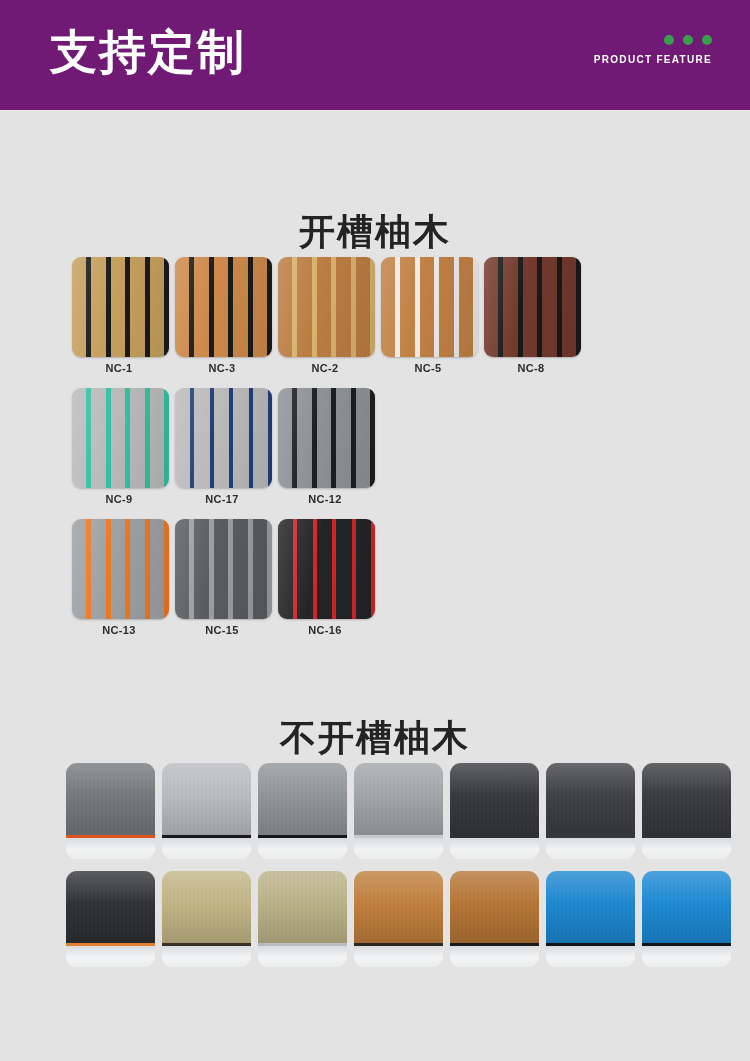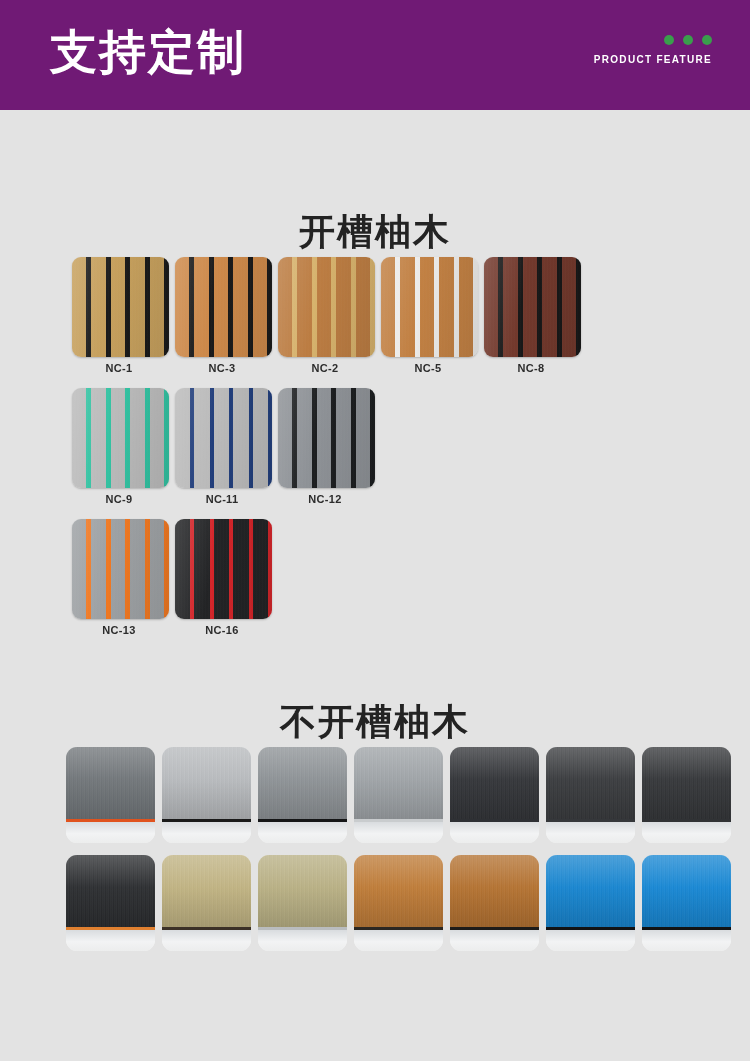--- a/index.html
+++ b/index.html
@@ -48,21 +48,21 @@
   
   .section-heading {
     text-align:center;
     font-size:36px;
     font-weight:bold;
     color:#232323;
     letter-spacing:2px;
     font-family:Liberation Sans, sans-serif;
   }
   #heading-grooved { margin-top:72px; }
-  #heading-plain   { margin-top:30px; }
+  #heading-plain   { margin-top:46px; }
 
   
   .grooved-section { padding-top:26px; }
   .swatch-row {
     display:flex;
     gap:9px;
     padding-left:72px;
     margin-bottom:14px;
   }
   .swatch-cell { width:94px; }
@@ -208,37 +208,44 @@
             <div class="grain"></div>
             <div class="sheen"></div>
           </div>
           <div class="swatch-label">NC-9</div>
         </div>
         <div class="swatch-cell">
           <div class="swatch" style="background: repeating-linear-gradient(90deg, rgb(188, 188, 188) 0px, rgb(188, 188, 188) 15.4px, rgb(28, 58, 122) 15.4px, rgb(28, 58, 122) 19.4px);">
             <div class="grain"></div>
             <div class="sheen"></div>
           </div>
-          <div class="swatch-label">NC-11</div>
+          <div class="swatch-label">NC-17</div>
         </div>
         <div class="swatch-cell">
           <div class="swatch" style="background: repeating-linear-gradient(90deg, rgb(141, 145, 150) 0px, rgb(141, 145, 150) 14.4px, rgb(22, 24, 26) 14.4px, rgb(22, 24, 26) 19.4px);">
             <div class="grain"></div>
             <div class="sheen"></div>
           </div>
           <div class="swatch-label">NC-12</div>
         </div>
       </div>
       <div class="swatch-row">
         <div class="swatch-cell">
           <div class="swatch" style="background: repeating-linear-gradient(90deg, rgb(157, 161, 164) 0px, rgb(157, 161, 164) 14.4px, rgb(243, 118, 28) 14.4px, rgb(243, 118, 28) 19.4px);">
             <div class="grain"></div>
             <div class="sheen"></div>
           </div>
           <div class="swatch-label">NC-13</div>
+        </div>
+        <div class="swatch-cell">
+          <div class="swatch" style="background: repeating-linear-gradient(90deg, rgb(85, 89, 93) 0px, rgb(85, 89, 93) 14.4px, rgb(154, 158, 162) 14.4px, rgb(154, 158, 162) 19.4px);">
+            <div class="grain"></div>
+            <div class="sheen"></div>
+          </div>
+          <div class="swatch-label">NC-15</div>
         </div>
         <div class="swatch-cell">
           <div class="swatch" style="background: repeating-linear-gradient(90deg, rgb(29, 30, 32) 0px, rgb(29, 30, 32) 15.4px, rgb(213, 31, 36) 15.4px, rgb(213, 31, 36) 19.4px);">
             <div class="grain"></div>
             <div class="sheen"></div>
           </div>
           <div class="swatch-label">NC-16</div>
         </div>
       </div>
     </div>

